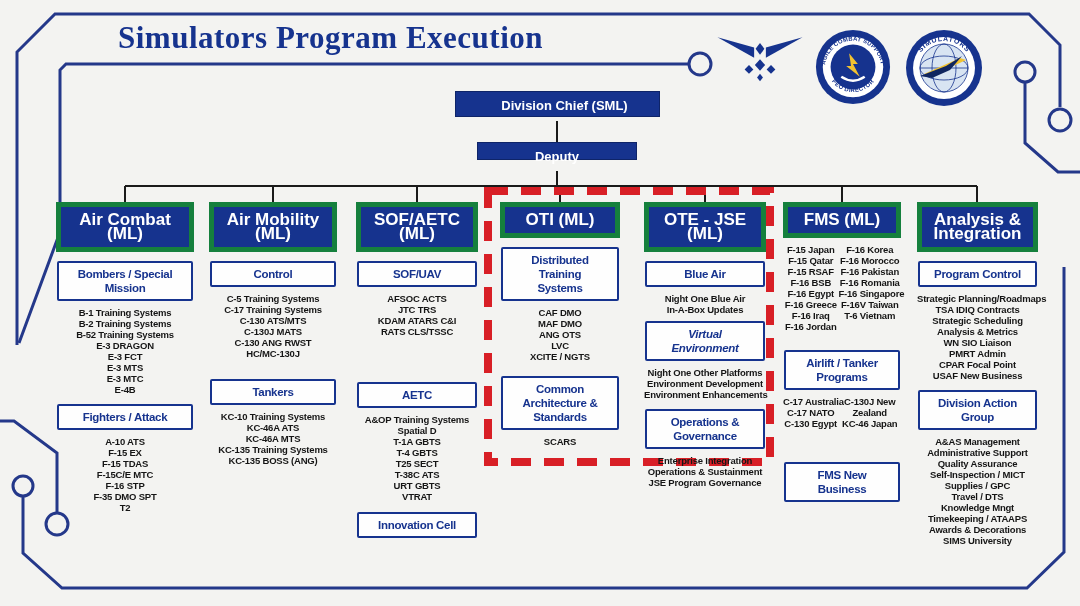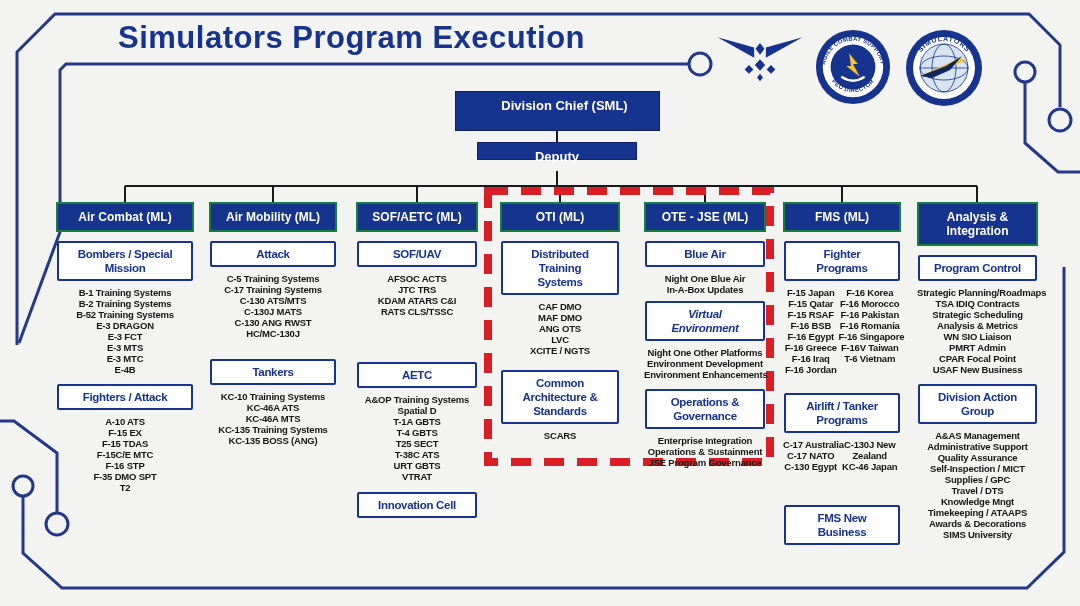--- a/index.html
+++ b/index.html
@@ -1,38 +1,38 @@
 <!DOCTYPE html>
 <html><head>
 <meta charset="utf-8">
 <style>
   html,body{margin:0;padding:0;background:#e8e8e8;}
   #canvas{position:relative;width:1080px;height:606px;background:#f3f3f1;overflow:hidden;
           font-family:"Liberation Sans",sans-serif;}
   #deco-svg{position:absolute;left:0;top:0;z-index:0;}
   #page-title{position:absolute;left:118px;top:20px;z-index:2;font-size:31px;font-weight:bold;
-              color:#16338e;letter-spacing:.5px;white-space:nowrap;}
+              color:#16338e;letter-spacing:.5px;white-space:nowrap;font-family:Liberation Serif, serif;}
   .logos{position:absolute;top:28px;z-index:2;}
   #af-logo{left:716px;width:88px;height:74px;}
   #acs-badge{left:814px;width:78px;height:78px;}
   #sim-badge{left:904px;width:80px;height:80px;}
   .nodebox{position:absolute;z-index:2;background:#16338e;color:#fff;font-weight:bold;
            text-align:center;border:1px solid #0e2468;box-sizing:border-box;}
-  #chief-box{left:455px;top:91px;width:205px;height:40px;font-size:13px;line-height:28px;padding-left:14px;}
+  #chief-box{left:455px;top:91px;width:205px;height:26px;font-size:13px;line-height:28px;padding-left:14px;}
   #deputy-box{left:477px;top:142px;width:160px;height:18px;font-size:13px;line-height:27px;}
   .col{position:absolute;top:202px;z-index:2;display:flex;flex-direction:column;}
   .col1{left:56px;width:138px}
   .col2{left:209px;width:128px}
   .col3{left:356px;width:122px}
   .col4{left:500px;width:120px}
   .col5{left:644px;width:122px}
   .col6{left:783px;width:118px}
   .col7{left:917px;width:121px}
-  .colhead{background:#16338e;color:#fff;font-weight:bold;font-size:12px;line-height:14px;
-           text-align:center;padding:6px 2px;border:2px solid #15803d;}
+  .colhead{background:#16338e;color:#fff;font-weight:bold;font-size:17px;line-height:14px;
+           text-align:center;padding:6px 2px;border:5px solid #15803d;}
   .subbox{background:#fefefe;border:2px solid #16338e;color:#16338e;font-weight:bold;
           font-size:11.5px;line-height:14px;letter-spacing:-0.3px;text-align:center;
           padding:4px 12px;margin:9px 1px 0;border-radius:2px;}
   .items{margin-top:6px;}
   .item{font-size:9.5px;font-weight:bold;line-height:11px;color:#151515;text-align:center;
         white-space:nowrap;letter-spacing:-0.2px;}
   .twocol{display:grid;grid-template-columns:47% 53%;margin-top:6px;}
   .twocol .item{white-space:nowrap;}
   .twocol .item.wrap{white-space:normal;}
 </style>
@@ -140,21 +140,21 @@
           <div class="item">F-15 EX</div>
           <div class="item">F-15 TDAS</div>
           <div class="item">F-15C/E MTC</div>
           <div class="item">F-16 STP</div>
           <div class="item">F-35 DMO SPT</div>
           <div class="item">T2</div>
         </div>
       </div>
       <div class="col col2">
         <div class="colhead">Air Mobility (ML)</div>
-        <div class="subbox">Attack</div>
+        <div class="subbox">Control</div>
         <div class="items">
           <div class="item">C-5 Training Systems</div>
           <div class="item">C-17 Training Systems</div>
           <div class="item">C-130 ATS/MTS</div>
           <div class="item">C-130J MATS</div>
           <div class="item">C-130 ANG RWST</div>
           <div class="item">HC/MC-130J</div>
         </div>
         <div class="subbox" style="margin-top: 20px;">Tankers</div>
         <div class="items">
@@ -217,21 +217,20 @@
         </div>
         <div class="subbox">Operations &amp; Governance</div>
         <div class="items">
           <div class="item">Enterprise Integration</div>
           <div class="item">Operations &amp; Sustainment</div>
           <div class="item">JSE Program Governance</div>
         </div>
       </div>
       <div class="col col6">
         <div class="colhead">FMS (ML)</div>
-        <div class="subbox">Fighter Programs</div>
         <div class="twocol">
           <div>
             <div class="item">F-15 Japan</div>
             <div class="item">F-15 Qatar</div>
             <div class="item">F-15 RSAF</div>
             <div class="item">F-16 BSB</div>
             <div class="item">F-16 Egypt</div>
             <div class="item">F-16 Greece</div>
             <div class="item">F-16 Iraq</div>
             <div class="item">F-16 Jordan</div>

